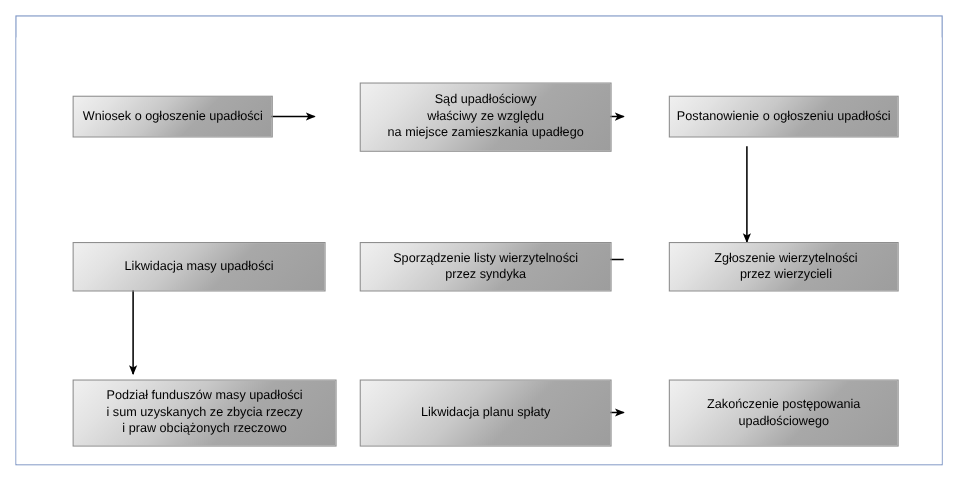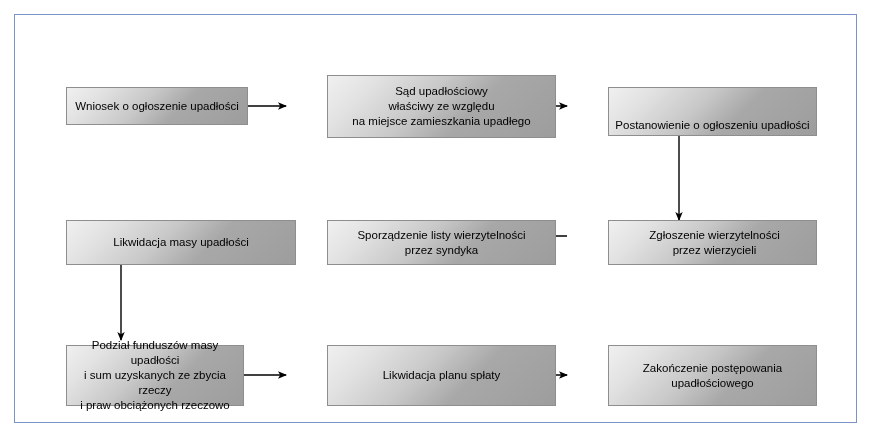--- a/index.html
+++ b/index.html
@@ -130,37 +130,37 @@
       </div>
 
       <div class="node" style="left:18px;  top:53px;  width:182px; height:38px;">
         <span>Wniosek o ogłoszenie upadłości</span>
       </div>
 
       <div class="node" style="left:279px; top:41px;  width:229px; height:63px;">
         <span>Sąd upadłościowy<br>właściwy ze względu<br>na miejsce zamieszkania upadłego</span>
       </div>
 
-      <div class="node" style="left:560px; top:53px;  width:209px; height:49px;align-items:flex-end;">
+      <div class="node" style="left:560px; top:53px;  width:209px; height:38px;">
         <span>Postanowienie o ogłoszeniu upadłości</span>
       </div>
 
       <div class="node" style="left:560px; top:186px; width:209px; height:45px;padding-left:10px;">
         <span>Zgłoszenie wierzytelności<br>przez wierzycieli</span>
       </div>
 
       <div class="node" style="left:279px; top:186px; width:229px; height:45px;">
         <span>Sporządzenie listy wierzytelności<br>przez syndyka</span>
       </div>
 
       <div class="node" style="left:18px;  top:186px; width:230px; height:45px;">
         <span>Likwidacja masy upadłości</span>
       </div>
 
-      <div class="node" style="left:18px;  top:311px; width:178px; height:61px;">
+      <div class="node" style="left:18px;  top:311px; width:240px; height:61px;">
         <span>Podział funduszów masy upadłości<br>i sum uzyskanych ze zbycia rzeczy<br>i praw obciążonych rzeczowo</span>
       </div>
 
       <div class="node" style="left:279px; top:311px; width:229px; height:61px;">
         <span>Likwidacja planu spłaty</span>
       </div>
 
       <div class="node" style="left:560px; top:311px; width:209px; height:61px;">
         <span>Zakończenie postępowania<br>upadłościowego</span>
       </div>

